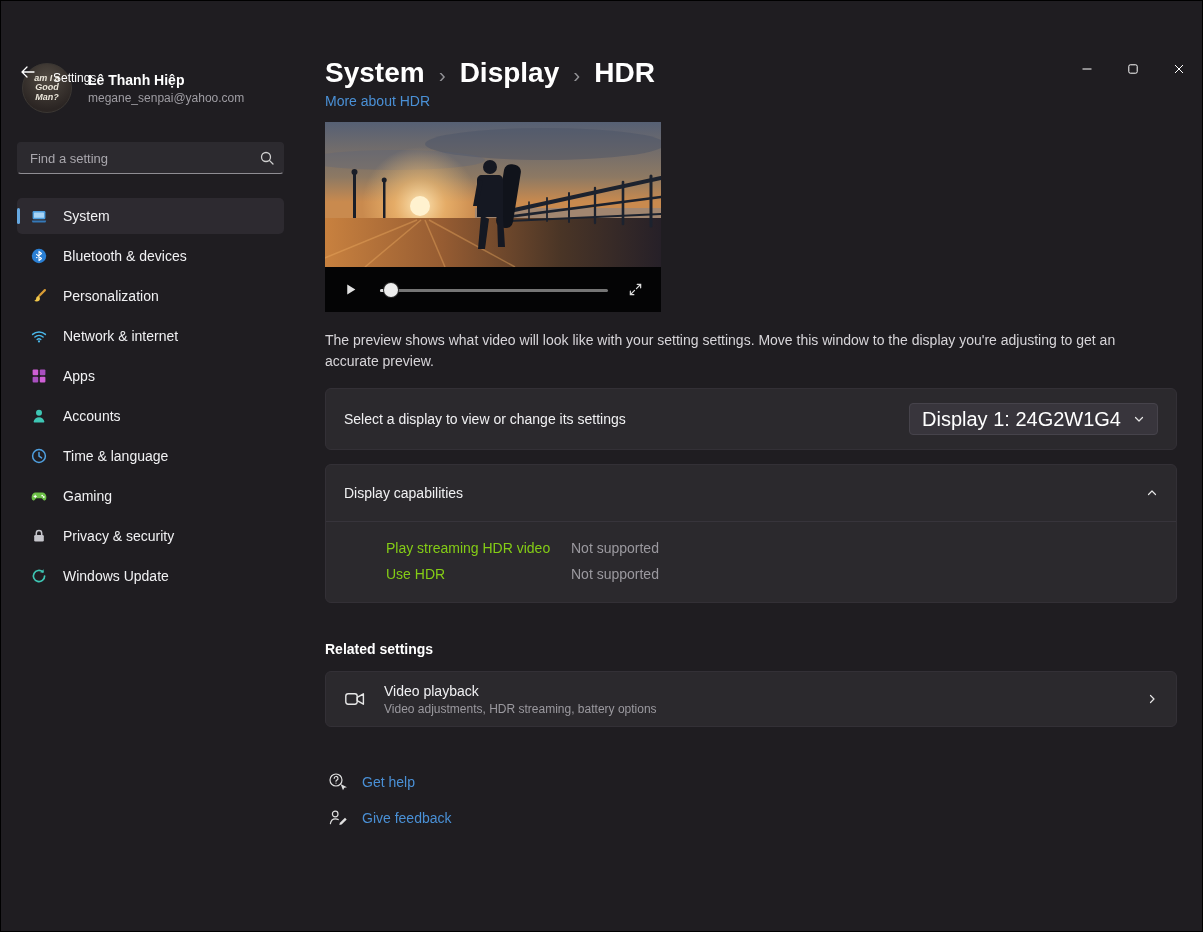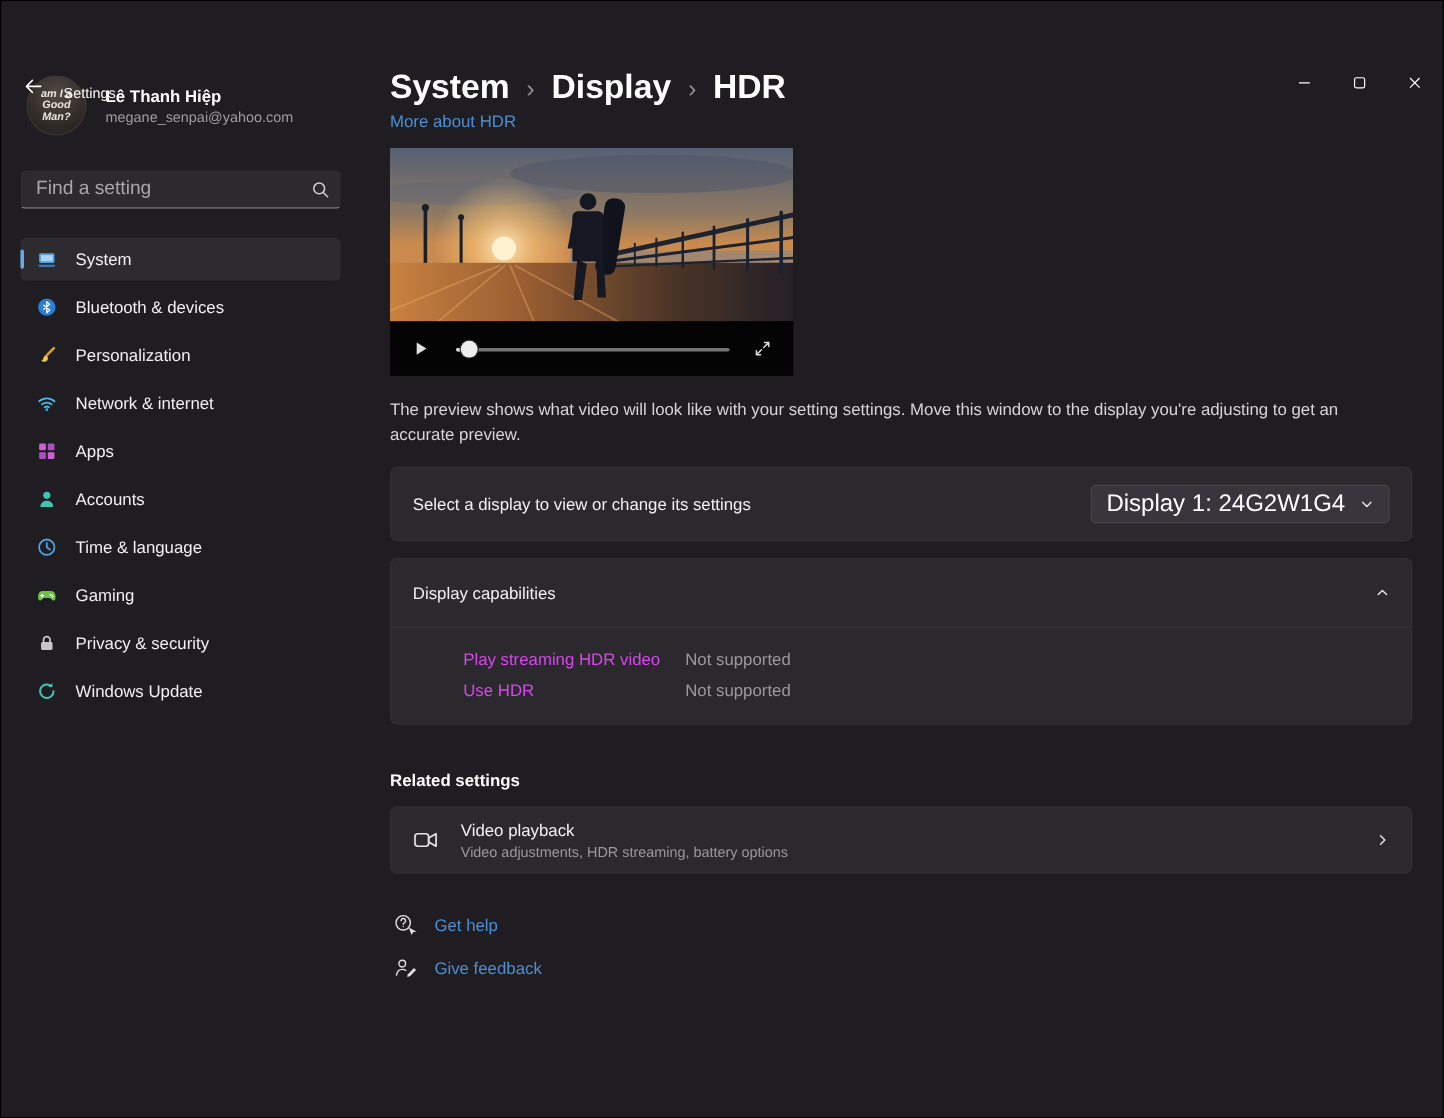--- a/index.html
+++ b/index.html
@@ -15,21 +15,21 @@
   .win-btn{width:46px;height:33px;display:flex;align-items:center;justify-content:center;background:transparent;border:none;cursor:pointer;}
 
   
   .sidebar{position:absolute;top:48px;left:0;bottom:0;width:308px;padding:6px 16px 0 16px;}
   .user{display:flex;align-items:center;gap:16px;margin:8px 0 0 5px;}
   .avatar{width:50px;height:50px;border-radius:50%;flex:0 0 50px;background:radial-gradient(circle at 50% 30%,#514a42,#2b2523 75%);border:1px solid #3b3733;display:flex;flex-direction:column;align-items:center;justify-content:center;line-height:1.05;overflow:hidden;}
   .avatar span{font-size:9px;font-weight:700;font-style:italic;color:#ece7db;white-space:nowrap;}
   .user-name{font-size:14px;font-weight:700;color:#fff;}
   .user-email{font-size:12px;color:#9f9da3;margin-top:3px;}
   .searchbox{position:relative;margin-top:29px;width:267px;}
-  .searchbox input{width:100%;height:32px;background:#2c2a2f;border:1px solid #2c2a2f;border-bottom:1px solid #8f8d93;border-radius:4px;color:#fff;padding:0 34px 0 12px;font-size:16px;font-family:inherit;outline:none;}
+  .searchbox input{width:100%;height:32px;background:#2c2a2f;border:1px solid #2c2a2f;border-bottom:1px solid #8f8d93;border-radius:4px;color:#fff;padding:0 34px 0 12px;font-size:13px;font-family:inherit;outline:none;}
   .searchbox input::placeholder{color:#a9a7ad;}
   .search-icon{position:absolute;right:9px;top:8px;display:flex;}
   .nav{margin-top:24px;}
   .nav-item{position:relative;display:flex;align-items:center;gap:16px;height:36px;margin-bottom:4px;padding-left:14px;border-radius:5px;width:267px;cursor:pointer;}
   .nav-item.selected{background:#2d2a30;}
   .pill{position:absolute;left:0;top:10px;width:3px;height:16px;border-radius:2px;background:var(--accent);}
   .nav-icon{width:16px;height:16px;display:flex;flex:0 0 16px;}
   .nav-icon svg{width:16px;height:16px;}
   .nav-label{font-size:14px;color:#f1f1f3;white-space:nowrap;}
 
@@ -56,31 +56,31 @@
   .select-card{margin-top:16px;height:62px;display:flex;align-items:center;padding:0 18px;}
   .select-label{font-size:14px;color:#f1f1f3;text-align:center;}
   .dropdown{margin-left:auto;height:32px;display:flex;align-items:center;gap:12px;padding:0 12px;background:#38353c;border:1px solid #46434b;border-radius:4px;color:#fff;font-size:20px;font-family:inherit;cursor:pointer;}
 
   .cap-card{margin-top:14px;}
   .cap-header{height:56px;display:flex;align-items:center;padding:0 18px;cursor:pointer;}
   .cap-title{font-size:14px;color:#f1f1f3;}
   .cap-chevron{margin-left:auto;display:flex;}
   .cap-body{border-top:1px solid #37343b;padding:13px 0 15px;}
   .cap-row{display:flex;align-items:center;padding:5px 0 5px 60px;}
-  .cap-row-label{width:185px;font-size:14px;color:#d946ef;}
+  .cap-row-label{width:185px;font-size:14px;color:#84cc16;}
   .cap-row-value{font-size:14px;color:#9b999f;}
 
   .related-heading{margin-top:38px;font-size:14px;font-weight:700;color:#fff;}
   .playback-card{margin-top:14px;height:56px;display:flex;align-items:center;padding:0 18px;cursor:pointer;}
   .playback-icon{display:flex;margin-right:18px;}
   .playback-title{font-size:14px;color:#f1f1f3;}
   .playback-sub{font-size:12px;color:#9b999f;margin-top:3px;}
   .chevron-right{margin-left:auto;display:flex;}
 
-  .footer{margin-top:32px;padding-left:2px;}
+  .footer{margin-top:44px;padding-left:2px;}
   .footer-link{display:flex;align-items:center;gap:13px;margin-bottom:15px;cursor:pointer;}
   .footer-link a{color:var(--link);font-size:14px;text-decoration:none;}
   .footer-icon{display:flex;width:22px;justify-content:center;}
 </style>
 </head>
 <body>
 
 <div class="window">
 
   <div class="titlebar">

